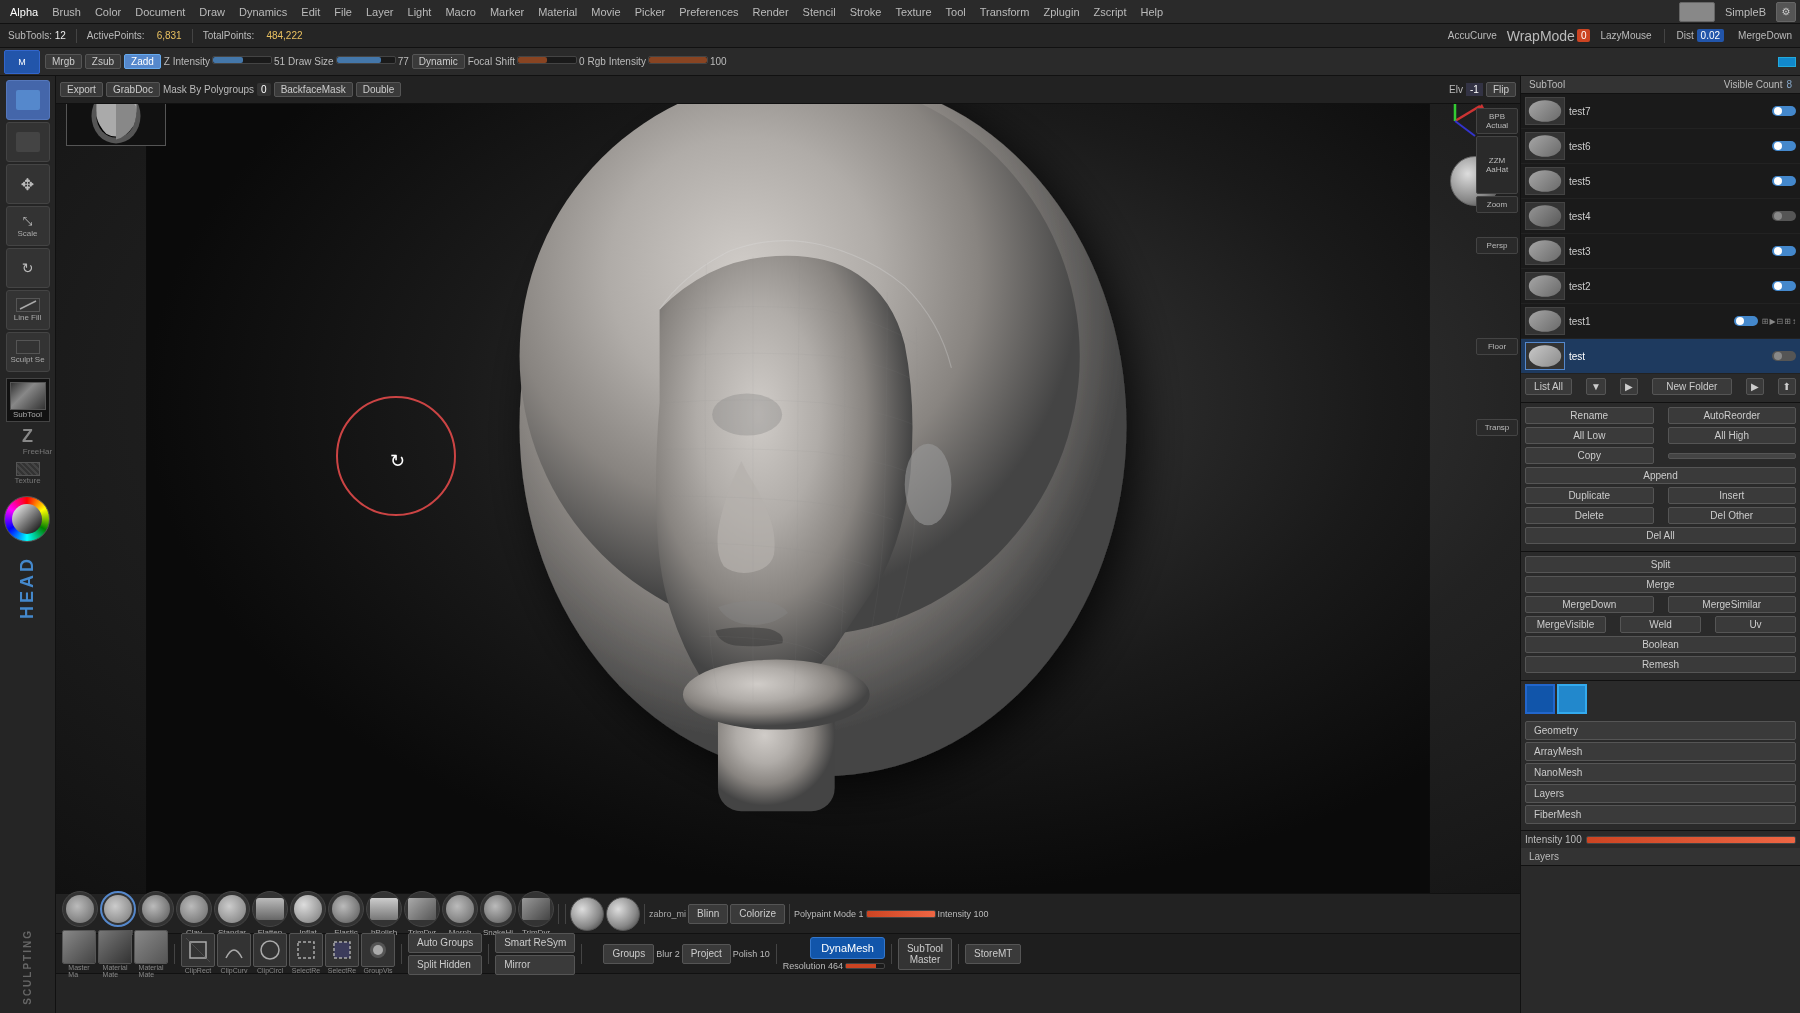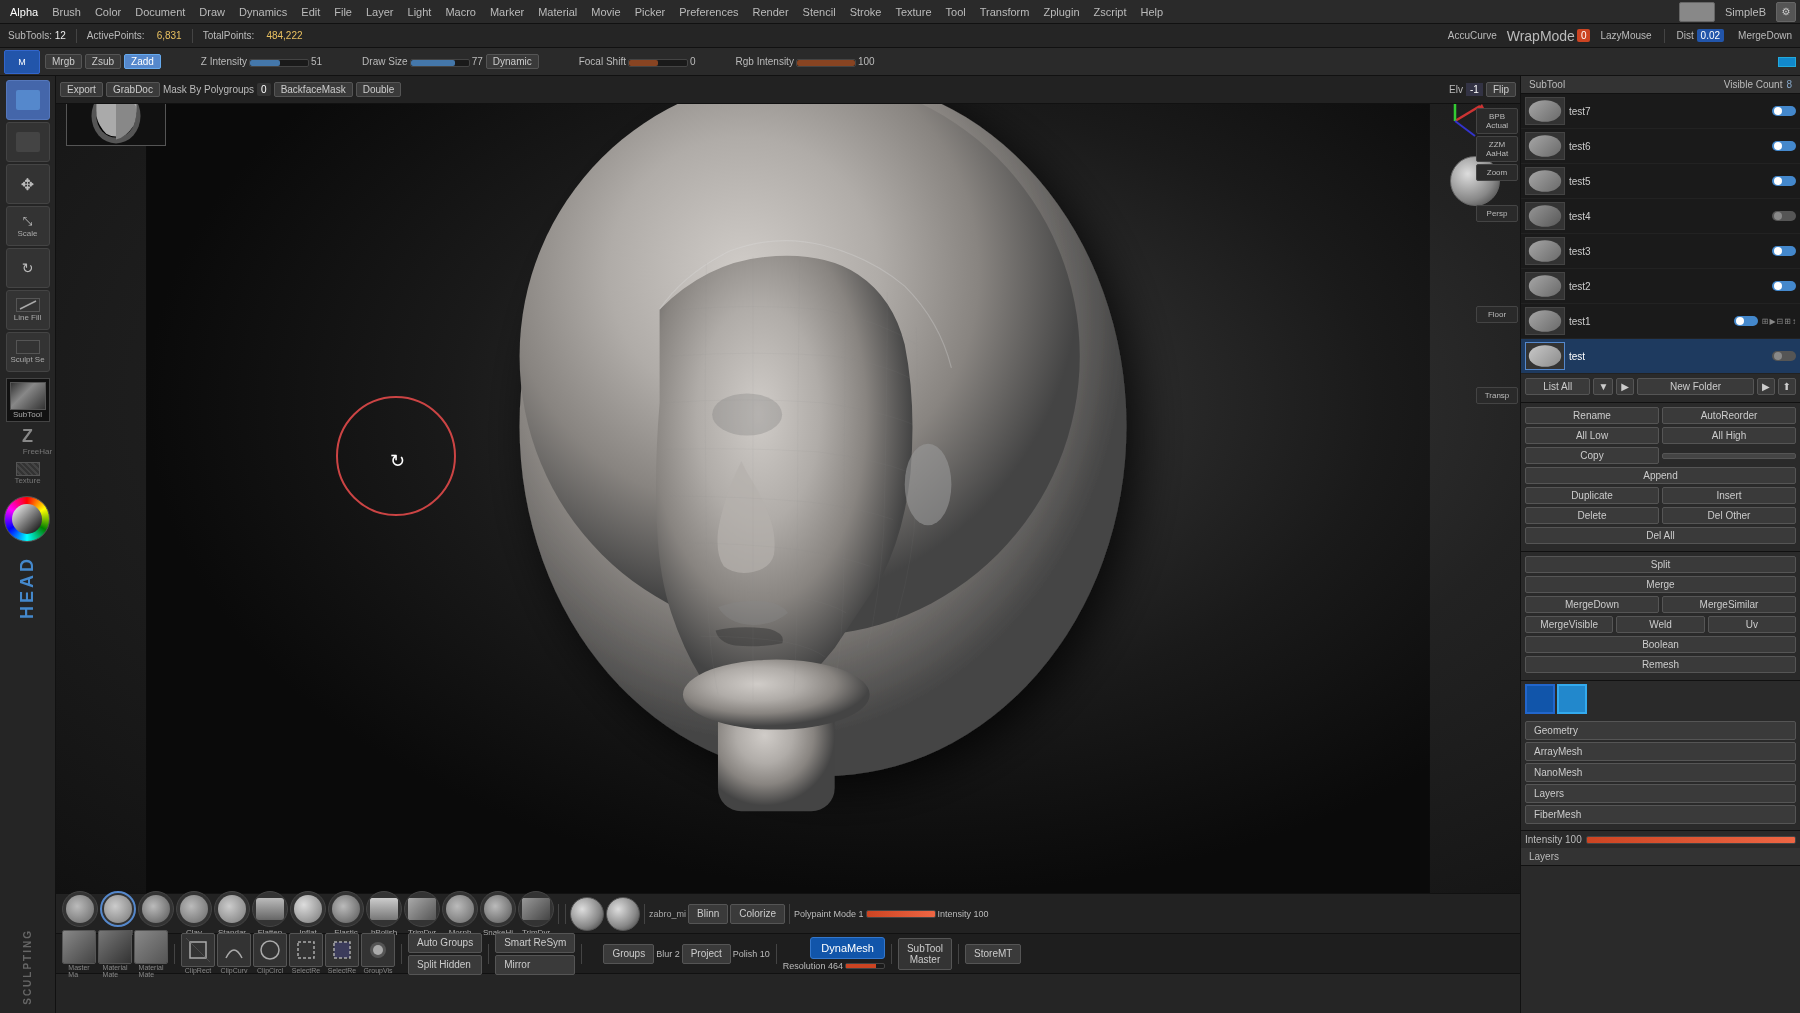--- a/index.html
+++ b/index.html
@@ -78,23 +78,22 @@
       color: #ccc;
       padding: 1px 6px;
       font-size: 10px;
       cursor: pointer;
       border-radius: 2px;
       white-space: nowrap;
     }
     .btn-small.active { background: #5588cc; border-color: #66aaee; color: #fff; }
     .slider-container {
       display: flex;
-      align-items: flex-end;
+      align-items: flex-start;
       gap: 2px;
-      margin-left: 37px;
     }
     .slider-label { color: #bbb; font-size: 10px; }
     .slider-track {
       width: 60px; height: 8px;
       background: #1a1a1a;
       border: 1px solid #444;
       border-radius: 2px;
       position: relative;
     }
     .slider-fill {
@@ -401,21 +400,21 @@
     }
 
     
     .rp-section {
       padding: 4px;
       border-bottom: 1px solid #111;
     }
     .rp-row {
       display: flex;
       align-items: center;
-      gap: 3px;
+      gap: 14px;
       margin-bottom: 3px;
     }
     .rp-btn {
       background: #3a3a3a;
       border: 1px solid #555;
       color: #ccc;
       padding: 2px 6px;
       font-size: 10px;
       cursor: pointer;
       border-radius: 2px;
@@ -785,21 +784,21 @@
     </svg>
   </div>
 
   <div class="sphere-preview" style="top:80px;right:20px;"></div>
 </div>
 
 <div style="position:absolute;top:108px;right:282px;width:42px;display:flex;flex-direction:column;gap:2px;z-index:60;">
 
   <div style="background:#2a2a2a;border:1px solid #444;color:#bbb;padding:3px 2px;font-size:8px;cursor:pointer;border-radius:2px;text-align:center;">BPB<br>Actual</div>
 
-  <div style="background:#2a2a2a;border:1px solid #444;color:#bbb;padding:3px 2px;font-size:8px;cursor:pointer;border-radius:2px;text-align:center;">ZZM<br>AaHat</div>
+  <div style="background:#2a2a2a;border:1px solid #444;color:#bbb;padding:19px 2px;font-size:8px;cursor:pointer;border-radius:2px;text-align:center;">ZZM<br>AaHat</div>
   <div style="background:#2a2a2a;border:1px solid #444;color:#bbb;padding:3px 2px;font-size:8px;cursor:pointer;border-radius:2px;text-align:center;">Zoom</div>
   <div style="height:20px;"></div>
 
   <div style="background:#2a2a2a;border:1px solid #444;color:#bbb;padding:3px 2px;font-size:8px;cursor:pointer;border-radius:2px;text-align:center;">Persp</div>
   <div style="height:80px;"></div>
 
   <div style="background:#2a2a2a;border:1px solid #444;color:#bbb;padding:3px 2px;font-size:8px;cursor:pointer;border-radius:2px;text-align:center;">Floor</div>
   <div style="height:60px;"></div>
 
   <div style="background:#2a2a2a;border:1px solid #444;color:#bbb;padding:3px 2px;font-size:8px;cursor:pointer;border-radius:2px;text-align:center;">Transp</div>

